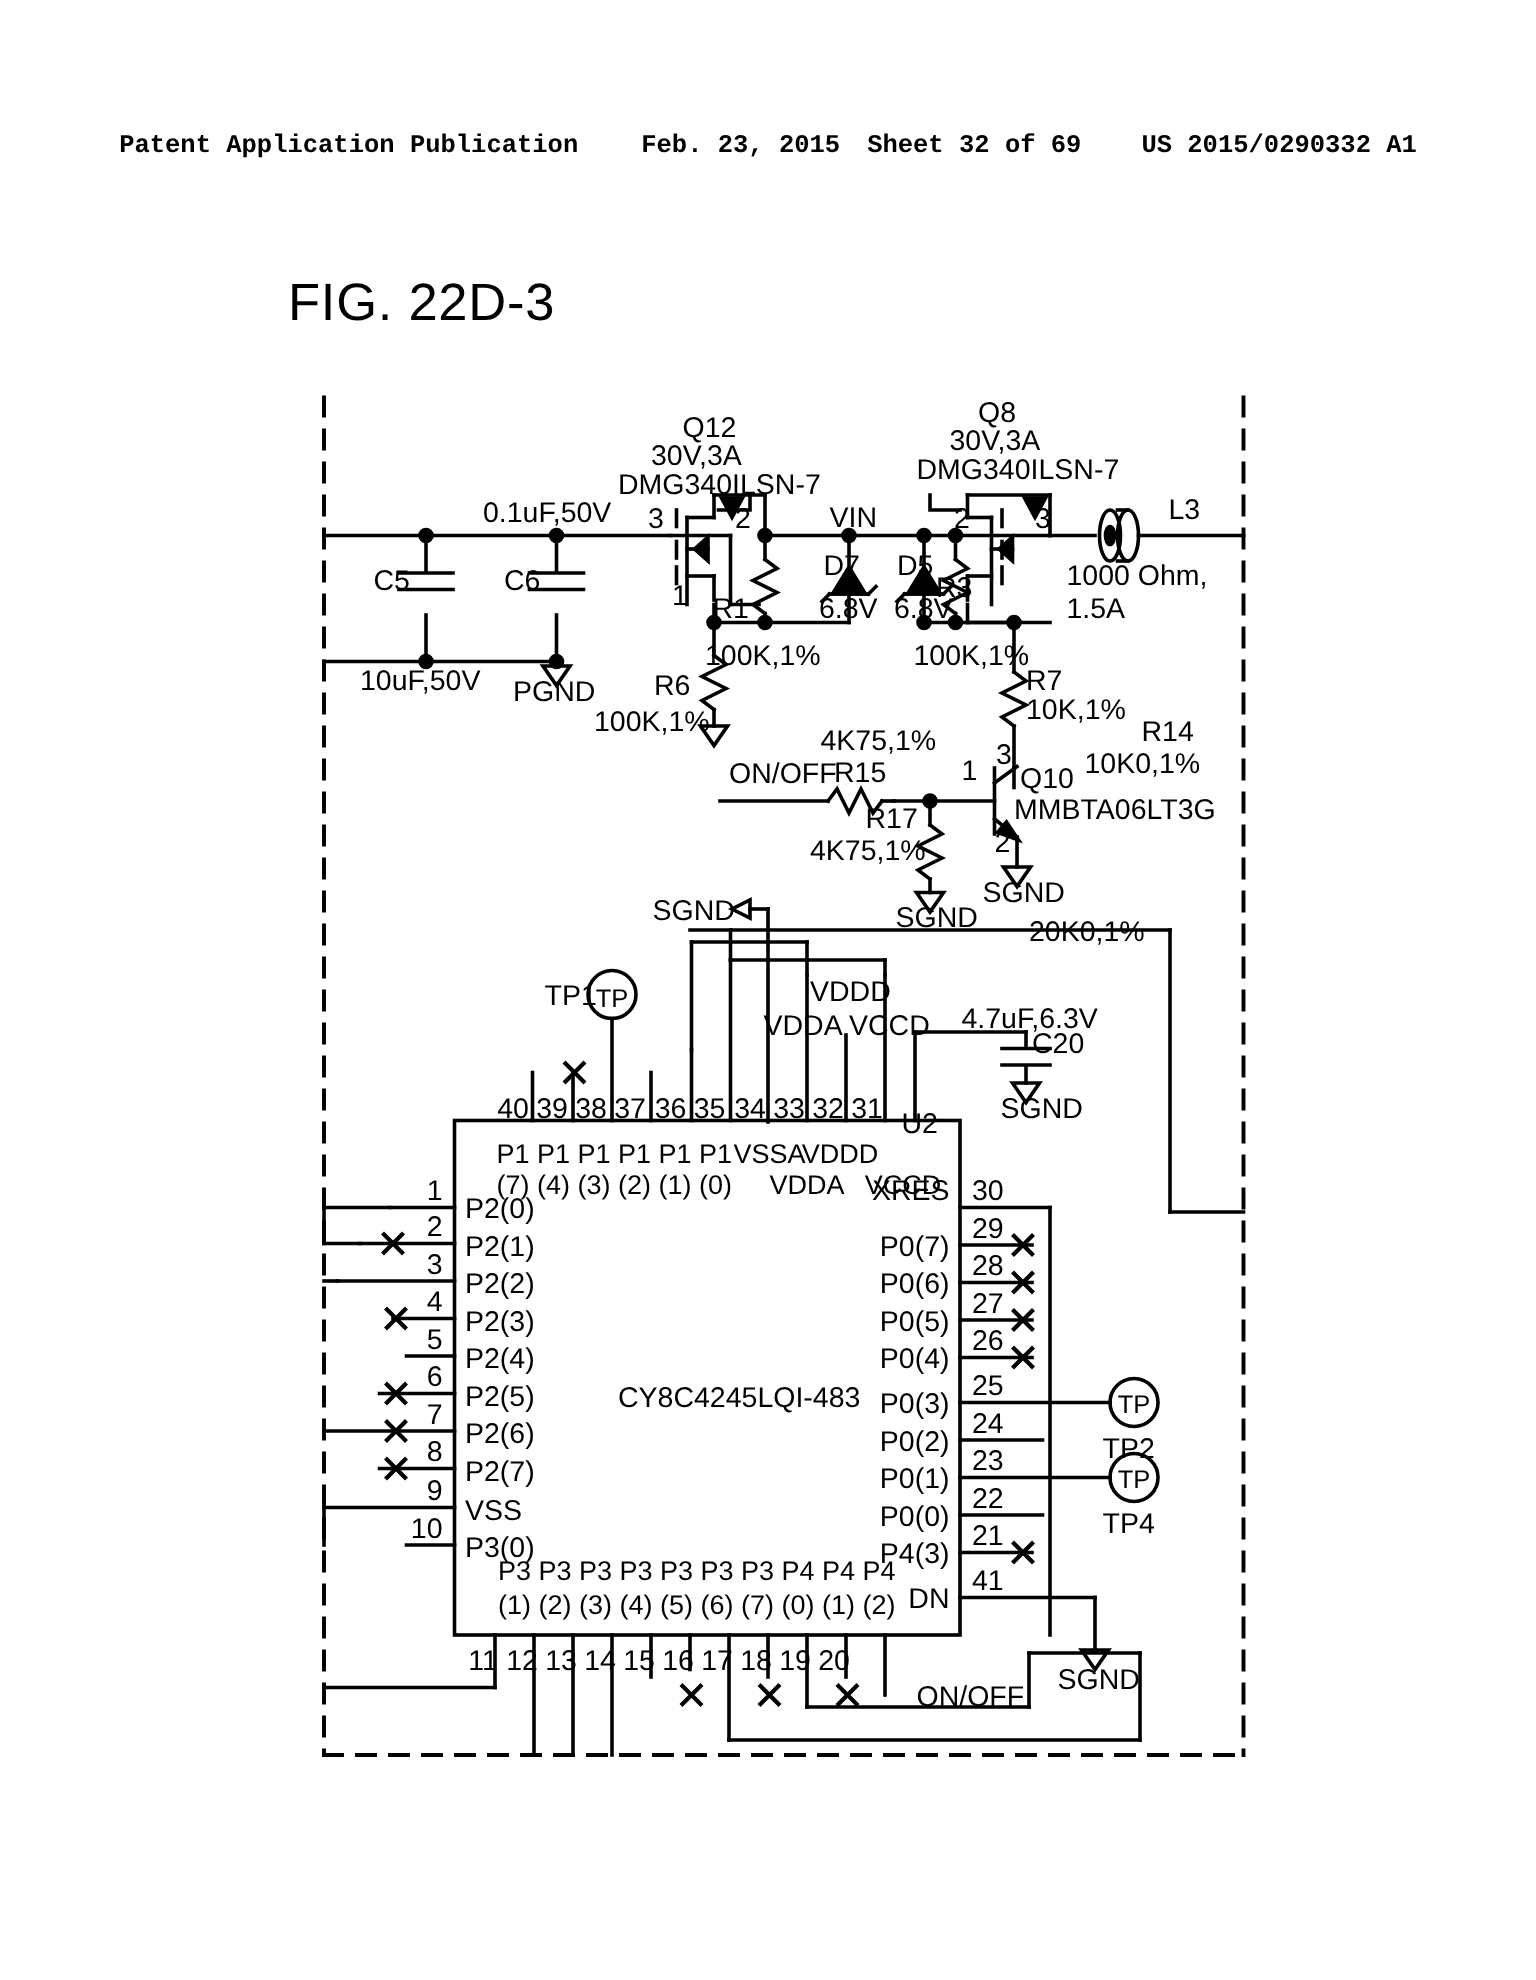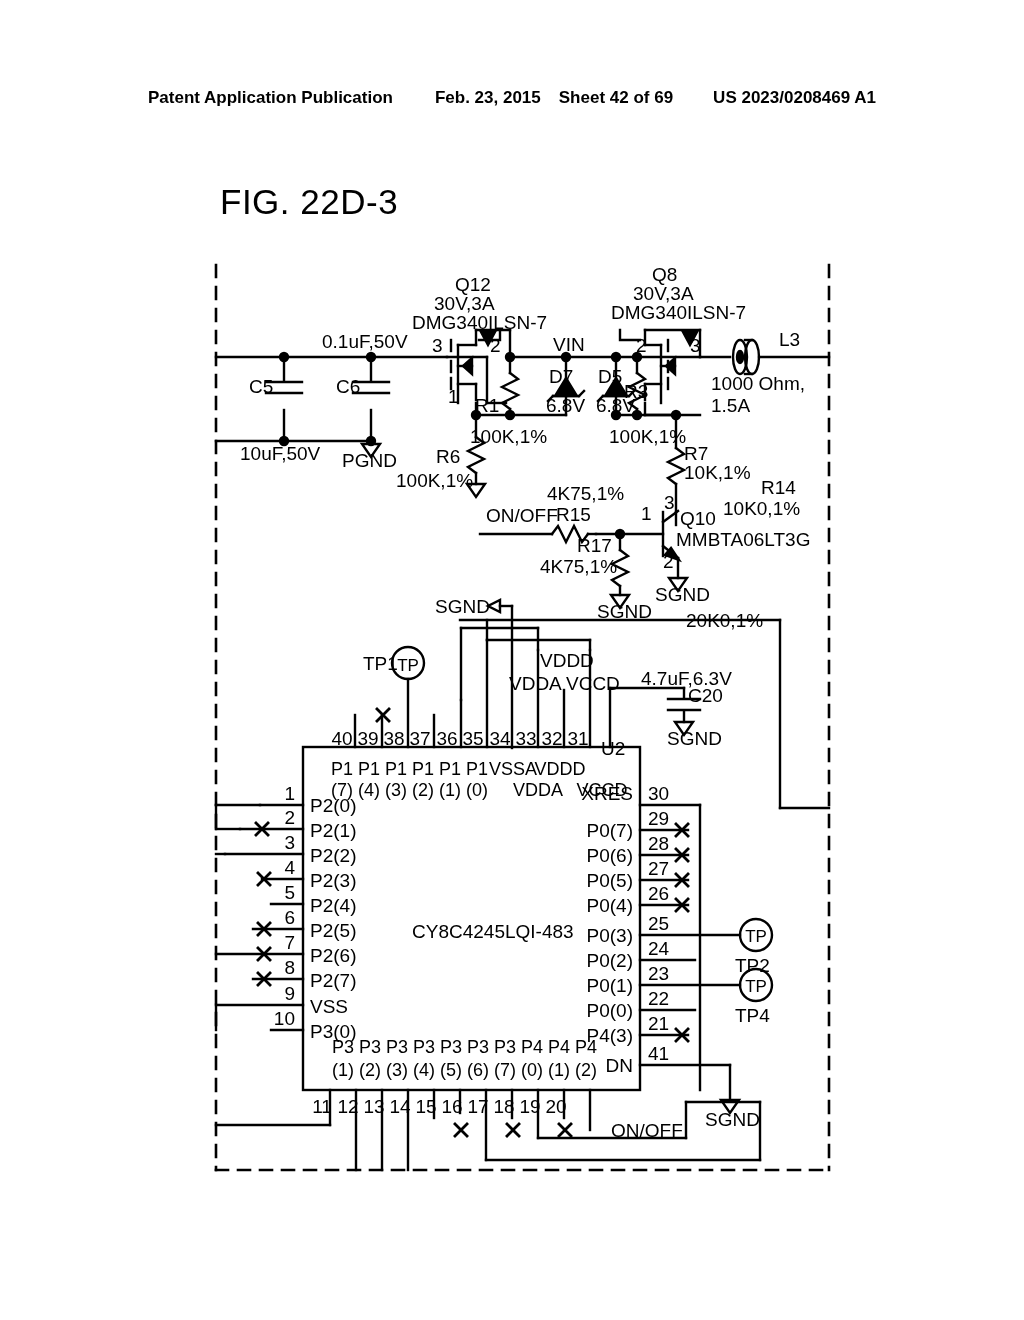--- a/index.html
+++ b/index.html
@@ -1,41 +1,41 @@
 <!DOCTYPE html>
 <html><head>
 <meta charset="utf-8">
 <style>
   html,body{margin:0;padding:0;background:#fff;}
   body{width:1024px;height:1320px;position:relative;
        font-family:"Liberation Sans",sans-serif;color:#000;overflow:hidden;}
 
   #header{position:absolute;top:88px;left:0;width:1024px;
-          font-family:Liberation Sans, sans-serif;font-weight:bold;font-size:17px;
+          font-family:Liberation Mono, monospace;font-weight:bold;font-size:17px;
           display:flex;justify-content:center;align-items:baseline;}
   #header span{white-space:pre;}
   .hgap1{display:inline-block;width:42px;}
   .hgap2{display:inline-block;width:18px;}
   .hgap3{display:inline-block;width:40px;}
 
-  #figtitle{position:absolute;left:192px;top:182px;font-size:35px;letter-spacing:0.5px;margin-left:28px;}
+  #figtitle{position:absolute;left:192px;top:182px;font-size:35px;letter-spacing:0.5px;}
 
   #canvas{position:absolute;left:0;top:0;width:1024px;height:1320px;}
 </style>
 </head>
 <body>
 
 <div id="header">
   <span>Patent Application Publication</span>
   <span class="hgap1"></span>
   <span>Feb. 23, 2015</span>
   <span class="hgap2"></span>
-  <span>Sheet 42 of 69</span>
+  <span>Sheet 32 of 69</span>
   <span class="hgap3"></span>
-  <span>US 2023/0208469 A1</span>
+  <span>US 2015/0290332 A1</span>
 </div>
 
 <div id="figtitle">FIG. 22D-3</div>
 
 <svg id="canvas" viewBox="0 0 1024 1320">
   <defs>
     <g id="gndArrow">
       <path d="M -9,0 L 9,0 L 0,13 Z" fill="none" stroke="#000" stroke-width="2.4"></path>
     </g>
   </defs>

